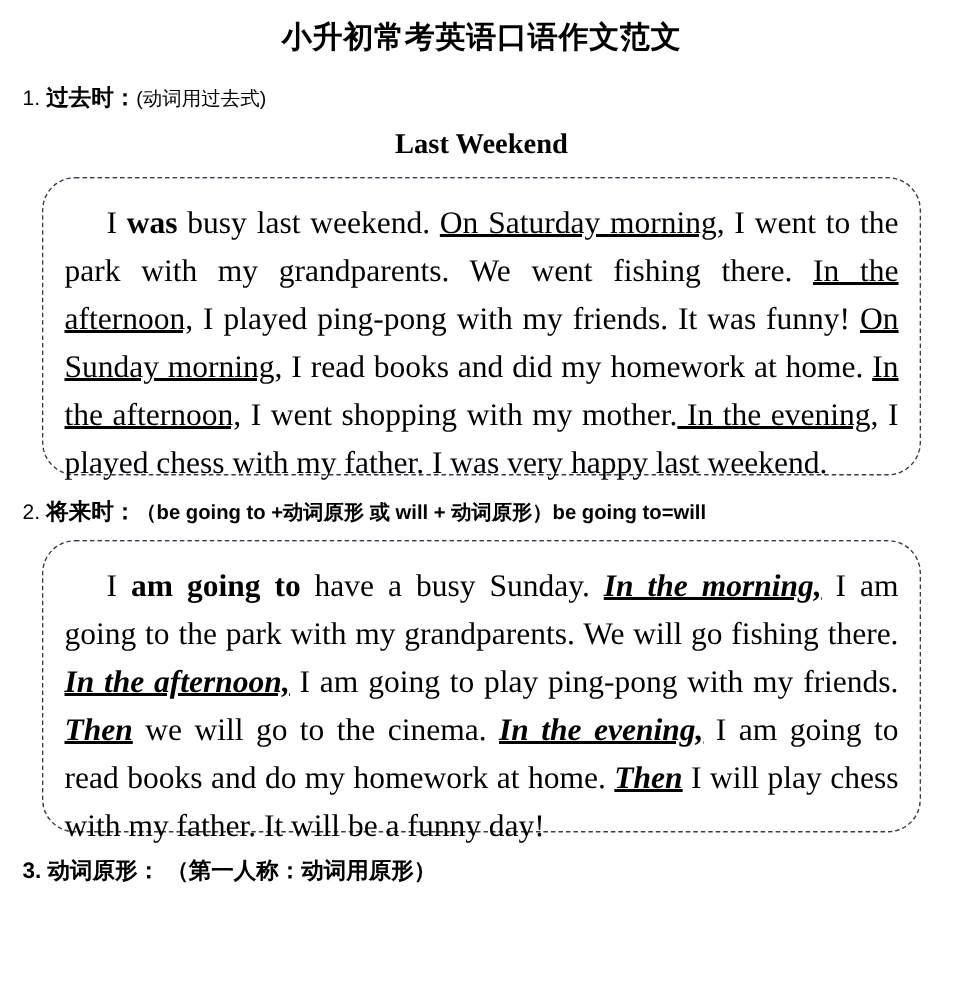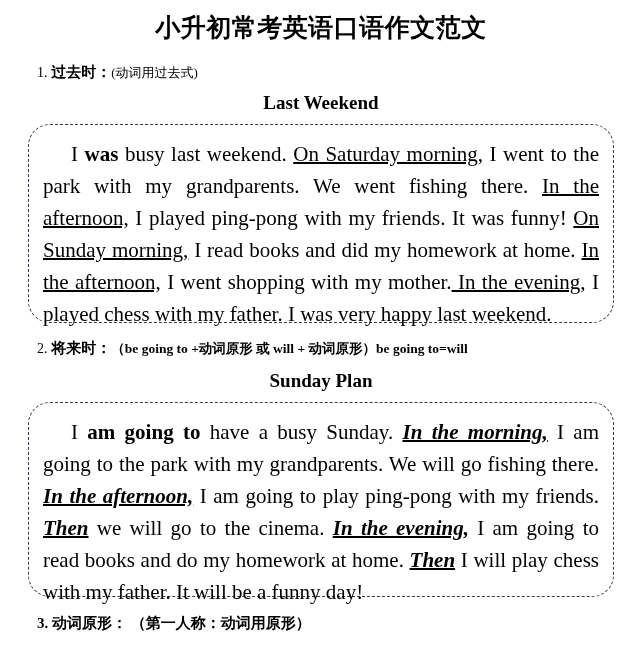--- a/index.html
+++ b/index.html
@@ -19,34 +19,34 @@
     width: 642px;
     height: 672px;
     box-sizing: border-box;
   }
 
   
   .doc-title {
     text-align: center;
     font-family: "Liberation Serif", "DejaVu Serif", serif;
     font-weight: bold;
-    font-size: 25px;
+    font-size: 20px;
     letter-spacing: 0.5px;
     line-height: 1.1;
     margin: 14px 0 0 0;
     padding: 0;
   }
 
   
   .section-line {
-    font-family: Liberation Serif, serif;
+    font-family: Liberation Sans, sans-serif;
     font-size: 15px;
     font-weight: bold;
     margin: 0;
-    padding: 0 0 0 37px;
+    padding: 0 0 0 15px;
     line-height: 1.2;
     white-space: nowrap;
   }
   .sec1 { margin-top: 21px; }
   .sec2 { margin-top: 16px; }
   .sec3 { margin-top: 17px; }
 
   .sec-num {
     font-weight: normal;
     font-size: 14px;
@@ -116,21 +116,20 @@
 
   <div class="essay-box box1">
     <p class="essay-text"><span>I </span><span style="font-weight: bold;">was</span><span> busy last weekend. </span><span class="u">On Saturday morning,</span><span> I went to the park with my grandparents. We went fishing there. </span><span class="u">In the afternoon,</span><span> I played ping-pong with my friends. It was funny! </span><span class="u">On Sunday morning,</span><span> I read books and did my homework at home. </span><span class="u">In the afternoon,</span><span> I went shopping with my mother.</span><span class="u"> In the evening,</span><span> I played chess with my father. I was very happy last weekend.</span></p>
   </div>
 
   <div class="section-line sec2">
     <span class="sec-num">2.</span>
     <span>将来时：</span><span class="note-small">（be going to +动词原形 或 will + 动词原形）be going to=will</span>
   </div>
 
-  <div class="essay-heading eh2">Sunday Plan</div>
 
   <div class="essay-box box2">
     <p class="essay-text plain-box2"><span>I </span><span style="font-weight: bold;">am going to</span><span> have a busy Sunday. </span><span class="iu">In the morning,</span><span> I am going to the park with my grandparents. We will go fishing there. </span><span class="iu">In the afternoon,</span><span> I am going to play ping-pong with my friends. </span><span class="iu">Then</span><span> we will go to the cinema. </span><span class="iu">In the evening,</span><span> I am going to read books and do my homework at home. </span><span class="iu">Then</span><span> I will play chess with my father. It will be a funny day!</span></p>
   </div>
 
   <div class="section-line sec3">
     <span class="sec-num">3.</span>
     <span>动词原形：</span>&nbsp;<span>（第一人称：动词用原形）</span>
   </div>
 

